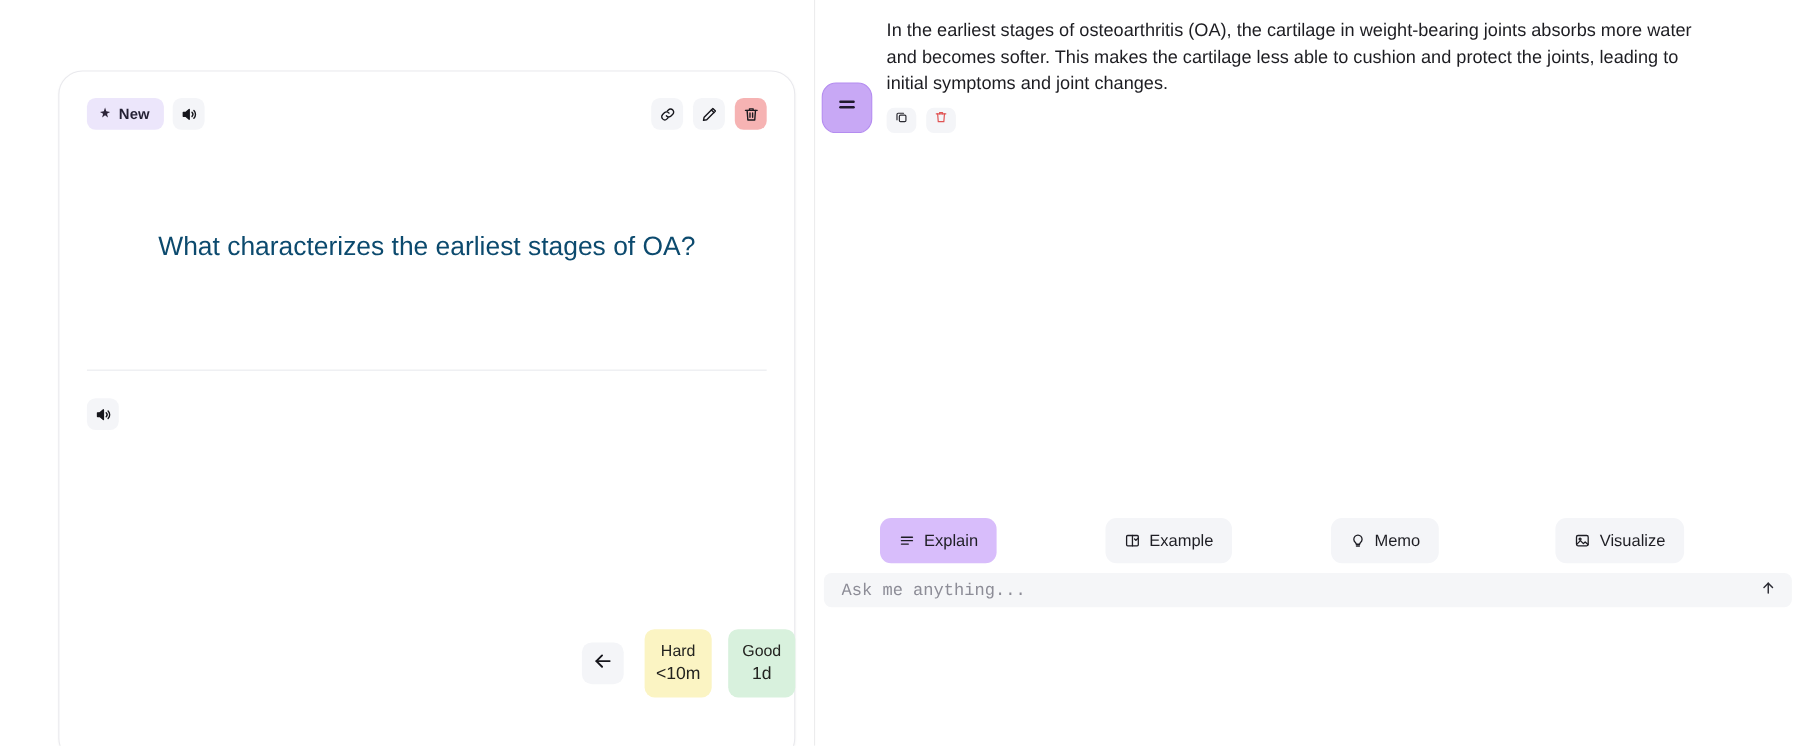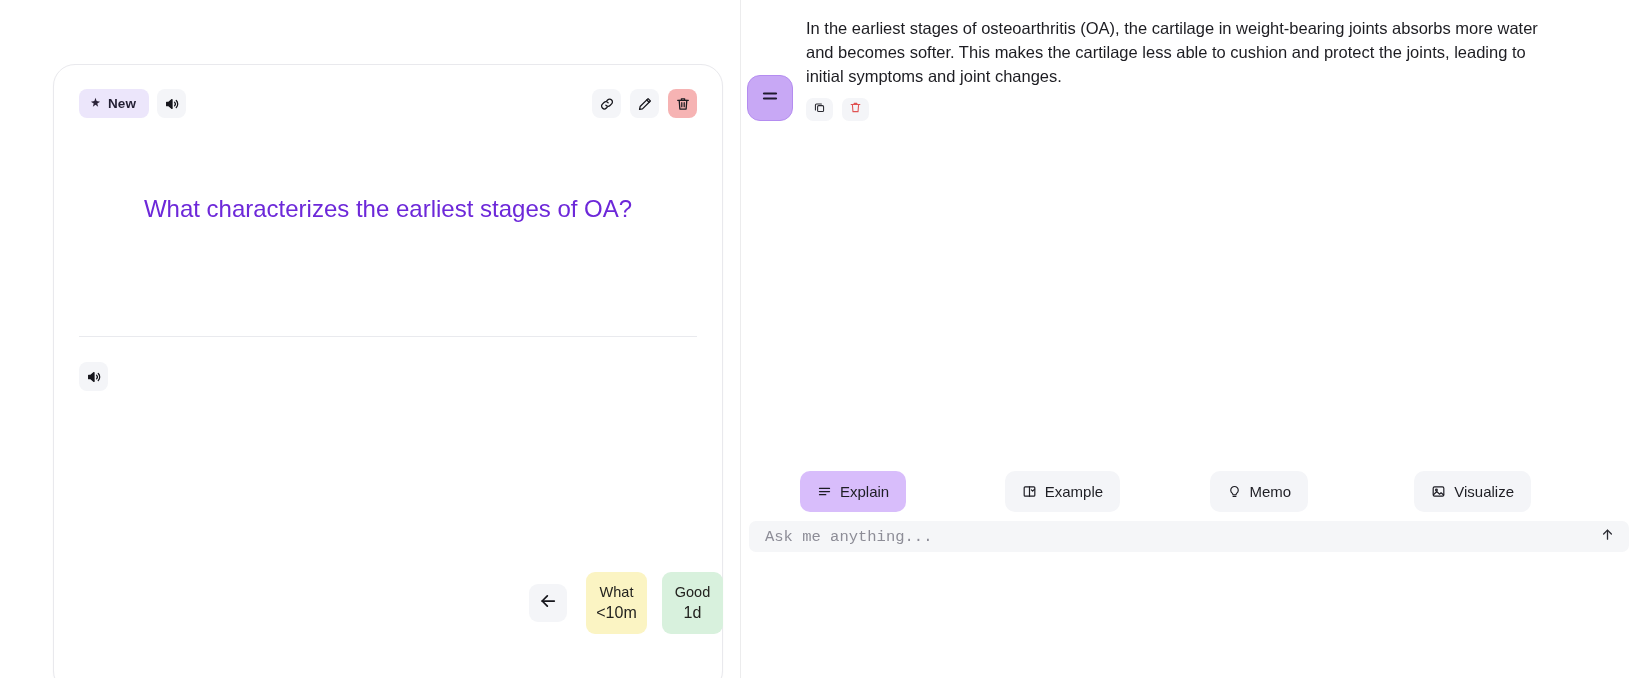--- a/index.html
+++ b/index.html
@@ -77,25 +77,25 @@
     cursor: pointer;
     border: none;
   }
   .icon-btn.plain { background: #f4f5f8; }
   .icon-btn.danger { background: #f6b3b3; }
   .icon-btn svg { display: block; }
 
   .card-question {
     position: absolute;
     left: 40px; right: 40px;
-    top: 128px;
+    top: 144px;
     text-align: center;
     font-size: 24px;
     line-height: 1.35;
-    color: #6d28d9;
+    color: #0c4a6e;
     font-weight: 400;
   }
 
   .card-divider {
     position: absolute;
     left: 25px; right: 25px;
     top: 271px;
     height: 1px;
     background: #e9eaee;
   }
@@ -352,21 +352,21 @@
       <div class="back-btn">
         <span>
           <svg width="20" height="20" viewBox="0 0 24 24" fill="none" stroke="#16161c" stroke-width="2.1" stroke-linecap="round" stroke-linejoin="round">
             <path d="M19.5 12H5"></path>
             <path d="M11.2 5.8L5 12l6.2 6.2"></path>
           </svg>
         </span>
       </div>
 
       <div class="rate-btn rate-hard">
-        <span class="rate-label">What</span>
+        <span class="rate-label">Hard</span>
         <span class="rate-sub">&lt;10m</span>
       </div>
 
       <div class="rate-btn rate-good">
         <span class="rate-label">Good</span>
         <span class="rate-sub">1d</span>
       </div>
 
     </div>
   </div>

